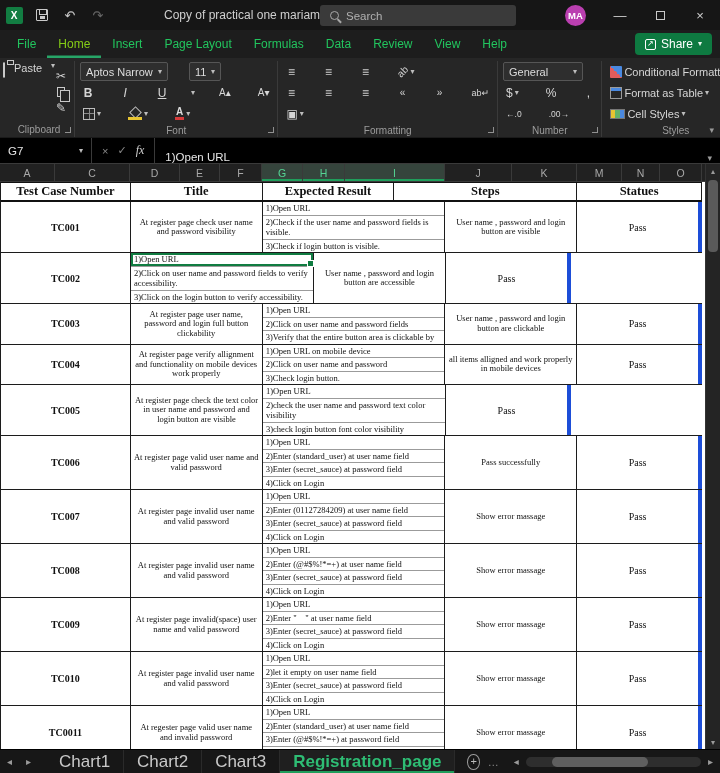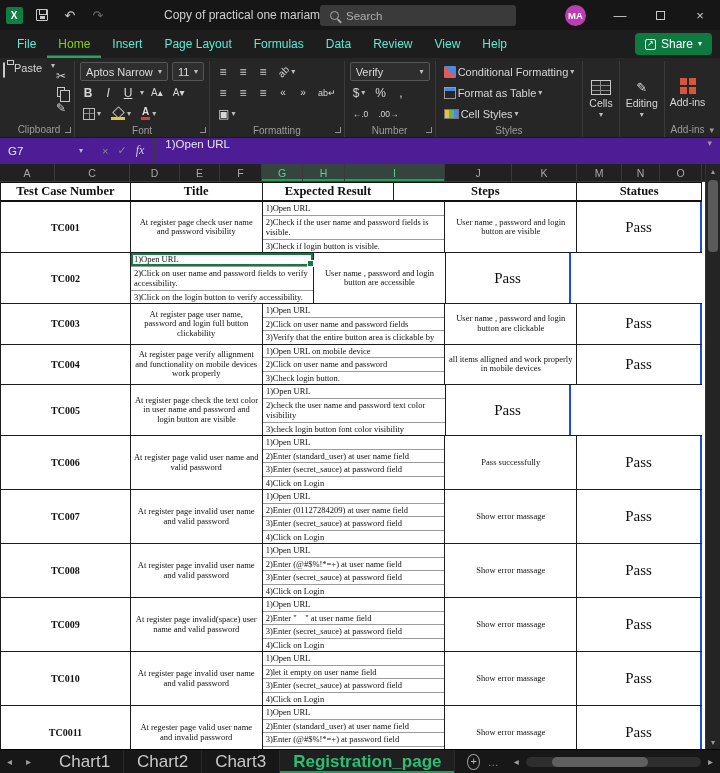--- a/index.html
+++ b/index.html
@@ -20,33 +20,33 @@
   .mag{width:9px;height:9px;border:1.5px solid #a8a8a8;border-radius:50%;position:relative;margin-right:7px;display:inline-block}
   .mag::after{content:'';position:absolute;width:5px;height:1.5px;background:#a8a8a8;transform:rotate(45deg);right:-4px;bottom:-2px}
   .tbright{margin-left:auto;display:flex;align-items:center;height:100%}
   .avatar{width:21px;height:21px;border-radius:50%;background:#ba3fb0;color:#fff;font-size:9.5px;font-weight:bold;display:flex;align-items:center;justify-content:center;margin-right:14px}
   .winbtn{width:40px;height:30px;display:flex;align-items:center;justify-content:center;color:#cfcfcf;font-size:13px}
   .maxsq{width:9px;height:9px;border:1px solid #c9c9c9;display:inline-block}
 
   
   .menubar{height:28px;min-height:28px;background:#1d1d1d;display:flex;align-items:center;padding-left:6px}
   .mtabs{display:flex;height:100%}
-  .mtab{display:flex;align-items:center;padding:0 11px;font-size:12px;color:#5eead4;height:100%;cursor:default}
+  .mtab{display:flex;align-items:center;padding:0 11px;font-size:12px;color:#22c55e;height:100%;cursor:default}
   .mtab.active{color:#84cc16;box-shadow:inset 0 -2.5px 0 #27a567}
   .sharebtn{margin-left:auto;margin-right:8px;background:#0e7a41;color:#fff;height:22px;border-radius:4px;display:flex;align-items:center;padding:0 10px;font-size:12px;gap:5px}
   .shicon{width:11px;height:11px;border:1px solid #fff;border-radius:2px;font-size:8px;display:flex;align-items:center;justify-content:center;line-height:1}
   .dd{font-size:8px;color:#bdbdbd;line-height:1}
   .sharebtn .dd{color:#e8f5ee}
 
   
   .ribbon{height:80px;min-height:80px;background:#262626;display:flex;padding:3px 2px 0 4px;border-bottom:1px solid #1a1a1a;position:relative;overflow:hidden}
   .rgroup{display:flex;flex-direction:column;padding:1px 5px 0 5px;border-right:1px solid #3a3a3a;position:relative}
   .gcontent{flex:1;display:flex;gap:4px}
   .grows{flex:1;display:flex;flex-direction:column;justify-content:flex-start;gap:2px}
-  .grow{display:flex;align-items:center;gap:4px;height:19px}
+  .grow{display:flex;align-items:center;gap:21px;height:19px}
   .glabel{height:15px;font-size:10px;color:#9c9c9c;display:flex;align-items:center;justify-content:center}
   .launcher{position:absolute;right:3px;bottom:4px;width:6px;height:6px;border-right:1px solid #909090;border-bottom:1px solid #909090}
   .rbtn{display:flex;align-items:center;justify-content:center;color:#d6d6d6;font-size:12px;border-radius:2px;padding:1px 3px;min-width:16px;gap:2px}
   .combo{background:#2e2e2e;border:1px solid #565656;height:19px;font-size:11px;color:#ddd;display:flex;align-items:center;padding:0 5px;gap:4px;border-radius:2px;white-space:nowrap}
   .combo .lbl{flex:1;overflow:hidden}
   
   .paste{width:40px;display:flex;flex-direction:row;align-items:flex-start;justify-content:center;gap:9px;color:#d6d6d6;font-size:11px}
   .clipicon{width:13px;height:16px;border:1px solid #c9c9c9;border-radius:1px;position:relative}
   .clipicon::before{content:'';position:absolute;top:-3px;left:3px;width:5px;height:3px;border:1px solid #c9c9c9;background:#262626}
   .clipmini{display:flex;flex-direction:column;justify-content:center;gap:2px}
@@ -70,21 +70,21 @@
   .styleslbl{font-size:11px;color:#d6d6d6;white-space:nowrap}
   
   .collgrp{display:flex;flex-direction:column;align-items:center;justify-content:center;gap:2px;color:#d6d6d6;font-size:10.5px;padding:0 6px}
   .cellsicon{width:20px;height:15px;border:1px solid #c9c9c9;background-image:linear-gradient(#8a8a8a,#8a8a8a),linear-gradient(#8a8a8a,#8a8a8a),linear-gradient(#8a8a8a,#8a8a8a);background-size:1px 100%,100% 1px,100% 1px;background-position:center,0 4px,0 9px;background-repeat:no-repeat}
   .editicon{font-size:13px;color:#d6d6d6}
   .addiconwrap{width:17px;height:17px;display:flex}
   .addicon{width:7px;height:7px;background:#d8563c;box-shadow:9px 0 #d8563c,0 9px #d8563c,9px 9px #d8563c;margin:1px}
   .ribcollapse{position:absolute;right:6px;bottom:2px;color:#9a9a9a;font-size:9px}
 
   
-  .fbar{height:26px;min-height:26px;background:#4c1d95;border-bottom:1px solid #3a3a3a;display:flex;align-items:flex-start;position:relative}
+  .fbar{height:26px;min-height:26px;background:#000000;border-bottom:1px solid #3a3a3a;display:flex;align-items:flex-end;position:relative}
   .namebox{width:92px;height:100%;display:flex;align-items:center;justify-content:space-between;padding:0 8px;color:#e6e6e6;font-size:11.5px;border-right:1px solid #3a3a3a}
   .fbicons{display:flex;align-items:center;gap:9px;padding:0 10px;border-right:1px solid #3a3a3a;height:100%}
   .fbicons .gray{color:#8a8a8a;font-size:11px}
   .fx{font-family:"Liberation Serif",serif;font-style:italic;color:#cfcfcf;font-size:12px}
   .ftext{margin-left:10px;color:#e6e6e6;font-size:11.5px}
   .fchev{position:absolute;right:8px;color:#9a9a9a;font-size:9px}
 
   
   .sheet{flex:1;display:flex;min-height:0}
   .sheetleft{flex:1;display:flex;flex-direction:column;min-width:0}
@@ -104,21 +104,21 @@
   .hcell{display:flex;align-items:center;justify-content:center;font-size:12.5px;font-weight:bold;height:17px;border-right:1px solid #1c1c1c}
   .cell{border-right:1px solid #1c1c1c;display:flex;align-items:center;justify-content:center;text-align:center;padding:1px 3px}
   .c-tc{width:130px;font-size:10px;font-weight:bold}
   .c-title{width:132px;font-size:8.5px;line-height:9.5px}
   .c-steps{width:183px;padding:0;display:flex;flex-direction:column;justify-content:center;align-items:stretch;text-align:left}
   .step{font-size:8.5px;line-height:10.5px;padding:1px 3px;border-bottom:1px solid #9b9b9b;white-space:pre-wrap}
   .c-steps .step:last-child{border-bottom:none}
   .step.sel{box-shadow:inset 0 0 0 2px #107c41;position:relative}
   .step.sel::after{content:'';position:absolute;right:-1px;bottom:-1px;width:5px;height:5px;background:#107c41;border:1px solid #fff}
   .c-exp{width:132px;font-size:8.5px;line-height:9.5px}
-  .c-status{width:125px;font-size:15px;border-right:2px solid #1d4ed8}
+  .c-status{width:125px;font-size:10px;border-right:4px solid #1d4ed8}
 
   
   .tabbar{height:24px;min-height:24px;background:#171717;border-top:1px solid #000;display:flex;align-items:center}
   .tnav{color:#9a9a9a;font-size:10px;padding:0 7px;display:flex;align-items:center}
   .stabs{display:flex;height:100%;margin-left:8px}
   .stab{display:flex;align-items:center;padding:0 13px;font-size:17px;color:#c9c9c9;border-right:1px solid #2a2a2a;height:100%}
   .stab.active{color:#2ebd74;font-weight:bold;background:#1f1f1f;box-shadow:inset 0 -2px 0 #1f9d5b}
   .addsheet{width:16px;height:16px;border:1px solid #9a9a9a;border-radius:50%;color:#bdbdbd;font-size:11px;display:flex;align-items:center;justify-content:center;margin-left:12px;line-height:1}
   .spacer{flex:1}
   .tdots{color:#8a8a8a;font-size:11px;padding:0 8px}
@@ -266,21 +266,21 @@
       <div class="glabel">
           <span>Formatting</span>
         </div>
       <span class="launcher"></span>
     </div>
 
     <div class="rgroup">
       <div class="grows">
         <div class="grow">
           <div class="combo" style="width:80px">
-            <span class="lbl">Verify</span>
+            <span class="lbl">General</span>
             <span class="dd">▾</span>
           </div>
         </div>
         <div class="grow">
           <span class="rbtn">
               <span>$</span>
               <span class="dd">▾</span>
             </span>
           <span class="rbtn">%</span>
           <span class="rbtn">,</span>

